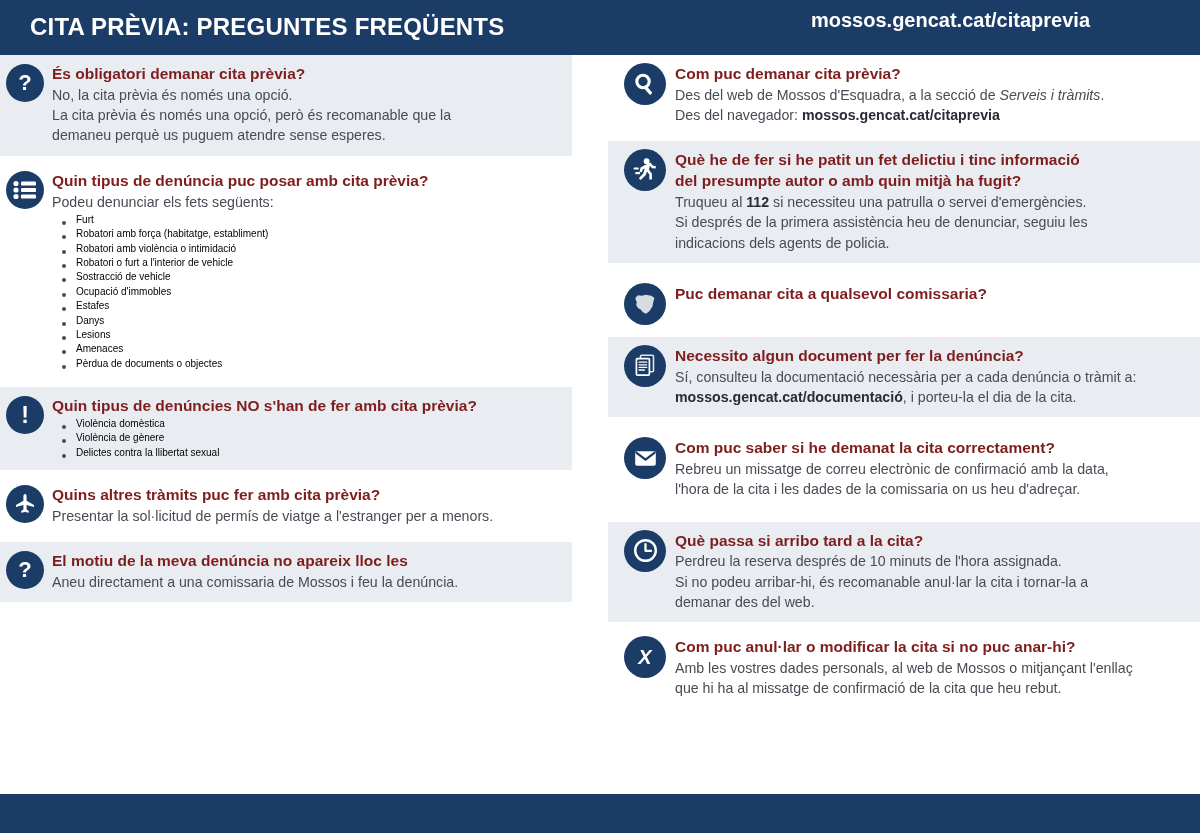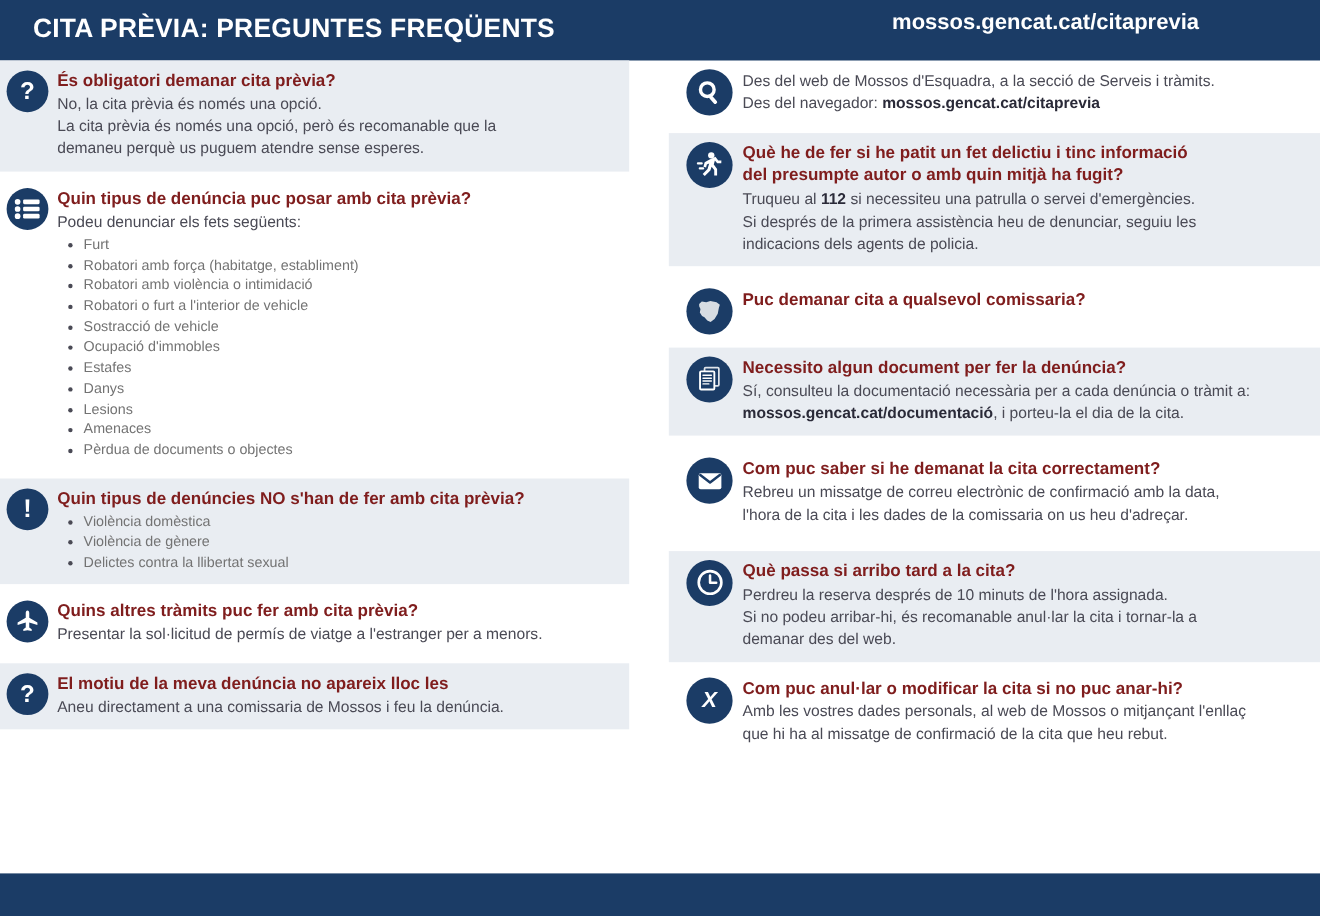--- a/index.html
+++ b/index.html
@@ -83,32 +83,32 @@
     font-weight: bold;
     line-height: 1.28;
     margin-bottom: 1px;
   }
   .faq-a {
     color: #4a4a55;
     font-size: 14.2px;
     line-height: 1.43;
   }
   .faq-a .b { font-weight: bold; color: #2a2a38; }
-  .faq-a .i { }
+  .faq-a .i { font-style: italic; }
 
   .faq-list {
     list-style: none;
     margin: 1px 0 0 0;
     padding: 0;
   }
   .faq-list li {
     position: relative;
     padding-left: 24px;
-    color: #737373;
-    font-size: 13px;
+    color: #000000;
+    font-size: 10px;
     line-height: 1.44;
   }
   .faq-list li::before {
     content: "";
     position: absolute;
     left: 10px;
     top: 8px;
     width: 4px;
     height: 4px;
     border-radius: 50%;
@@ -228,20 +228,21 @@
     </div>
 
   <div class="col col-right">
       <div class="faq">
         <div class="faq-icon">
           <svg width="24" height="24" viewBox="0 0 24 24">
             <circle cx="10" cy="9.5" r="6.2" fill="none" stroke="white" stroke-width="3.1"></circle>
             <rect x="13.6" y="14.2" width="3.4" height="9" rx="1.5" fill="white" transform="rotate(-42 15.3 18.7)"></rect>
           </svg>
         </div>
+        <div class="faq-q">Com puc demanar cita prèvia?</div>
         <div>
           <div class="faq-a"><span>Des del web de Mossos d'Esquadra, a la secció de </span><span class="i">Serveis i tràmits</span><span>.</span></div>
           <div class="faq-a"><span>Des del navegador: </span><span class="b">mossos.gencat.cat/citaprevia</span></div>
         </div>
       </div>
       <div class="gap-sm"></div>
       <div class="faq shaded">
         <div class="faq-icon">
           <svg width="26" height="26" viewBox="0 0 26 26">
             <circle cx="14.6" cy="4.2" r="2.9" fill="white"></circle>

